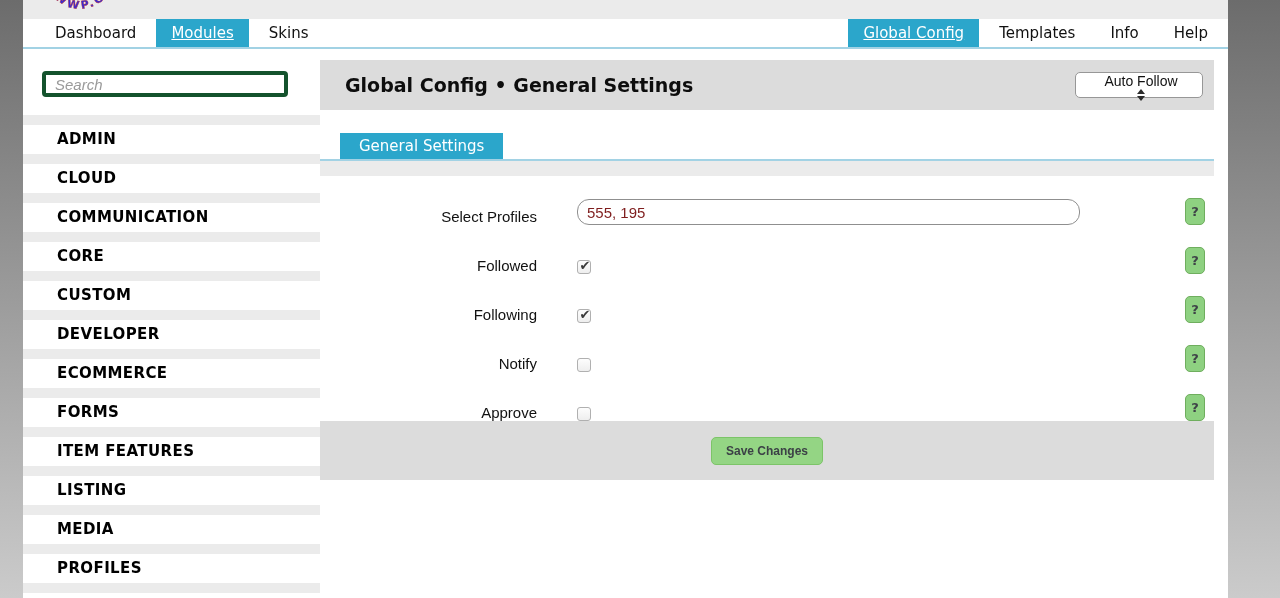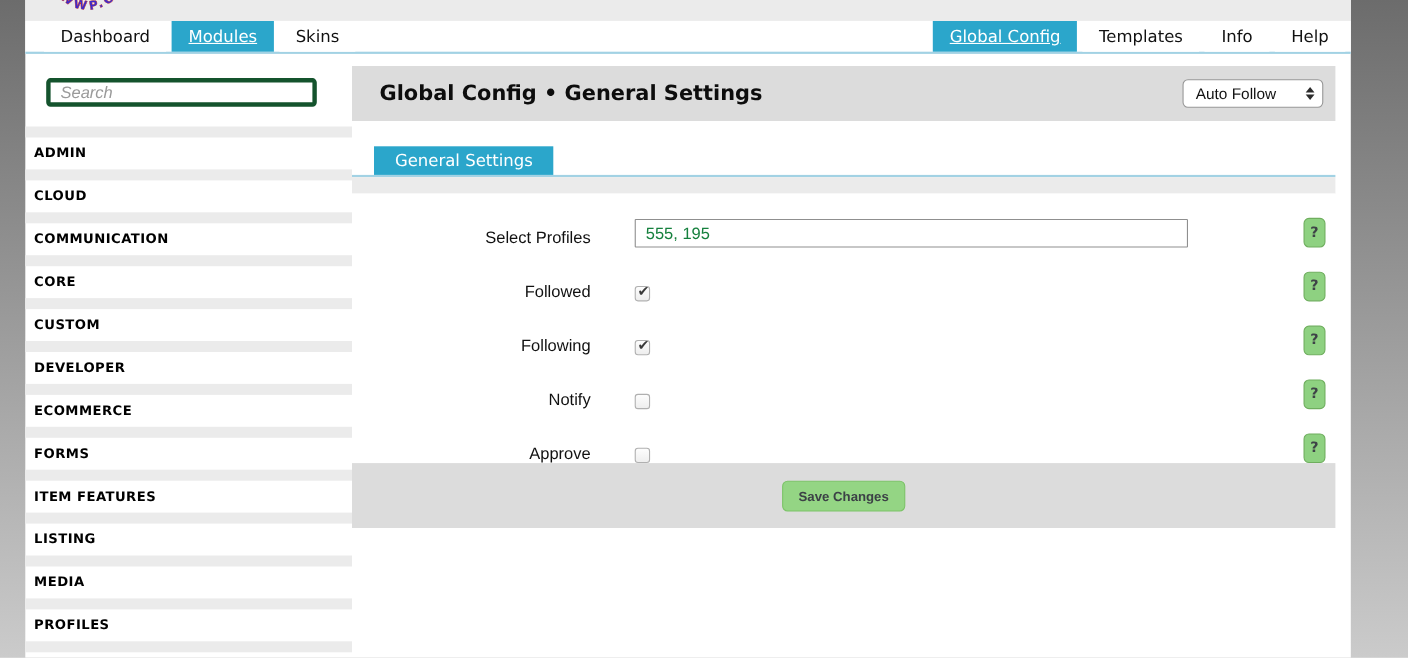--- a/index.html
+++ b/index.html
@@ -33,57 +33,58 @@
   .search-wrap { margin:22px 0 0 19px; }
   .search-input {
     width:246px; height:26px; border:4px solid #14532d; border-radius:4px;
     padding:0 9px; font-size:15px; font-style:italic; color:#333;
     font-family:"Liberation Sans",sans-serif; background:#fff; outline:none;
   }
   .search-input::placeholder { color:#9a9a9a; font-style:italic; }
   .cats { margin-top:18px; }
   .cat-strip { height:10px; background:#ebebeb; }
   .cat-label {
-    height:29px; line-height:29px; padding-left:8px;
-    font-size:12px; font-weight:bold; color:#000; letter-spacing:.4px;
+    height:29px; line-height:29px; padding-left:34px;
+    font-size:15px; font-weight:bold; color:#000; letter-spacing:.4px;
     cursor:pointer;
   }
   
   .main { width:894px; flex:none; }
   .title-bar {
     margin-top:11px; height:50px; background:#dcdcdc;
     display:flex; align-items:center; padding:0 11px 0 25px;gap:48px;
   }
   .page-title { flex:1; font-size:19px; font-weight:bold; color:#0d0d0d; }
   .select {
     width:128px; height:26px; background:#fff; border:1px solid #979797;
     border-radius:5px; display:flex; align-items:center; padding:0 7px 0 11px;
     cursor:pointer;
+    flex-direction:column;
   }
   .select-value { flex:1; font-size:14px; color:#111; font-family:"Liberation Sans",sans-serif; }
   .select-arrows { display:flex; flex-direction:column; align-items:center; gap:2px; }
   .arr-up { width:0; height:0; border-left:4px solid transparent; border-right:4px solid transparent; border-bottom:5px solid #2b2b2b; }
   .arr-dn { width:0; height:0; border-left:4px solid transparent; border-right:4px solid transparent; border-top:5px solid #2b2b2b; }
   .section-tabs {
     margin-top:23px; height:28px; border-bottom:2px solid #a2d2e4; padding-left:20px;
   }
   .section-tab {
     display:inline-block; height:26px; line-height:26px; padding:0 19px;
     background:#2ba6cb; color:#fff; font-size:15px; cursor:pointer;
   }
   .post-tab-strip { height:15px; background:#ebebeb; }
   .form-row { height:49px; display:flex; align-items:flex-end; background:#fff;gap:24px; }
   .row-label {
     width:217px; text-align:right; font-size:15px; color:#111;
     font-family:"Liberation Sans",sans-serif;
   }
   .row-control { margin-left:16px; display:flex; align-items:center; }
   .text-input {
-    width:503px; height:26px; border:1px solid #8f8f8f; border-radius:1px;
-    padding:0 9px; font-size:15px; color:#15803d;
+    width:503px; height:26px; border:1px solid #8f8f8f; border-radius:12px;
+    padding:0 9px; font-size:15px; color:#7f1d1d;
     font-family:"Liberation Sans",sans-serif; outline:none; background:#fff;
   }
   .checkbox {
     width:14px; height:14px; border:1px solid #b0b0b0; border-radius:3px;
     background:linear-gradient(#fdfdfd,#eeeeee);
     display:flex; align-items:center; justify-content:center; cursor:pointer;
   }
   .checkbox .mark { font-size:13px; line-height:1; color:#3a3a3a; margin-top:-3px; margin-right:-2px; display:none; }
   .checkbox.checked .mark { display:block; }
   .row-spacer { flex:1; }

